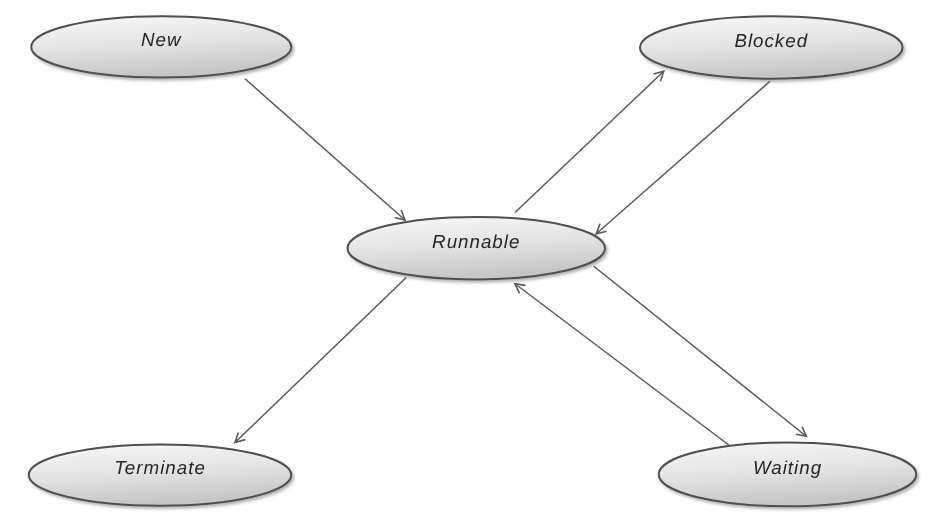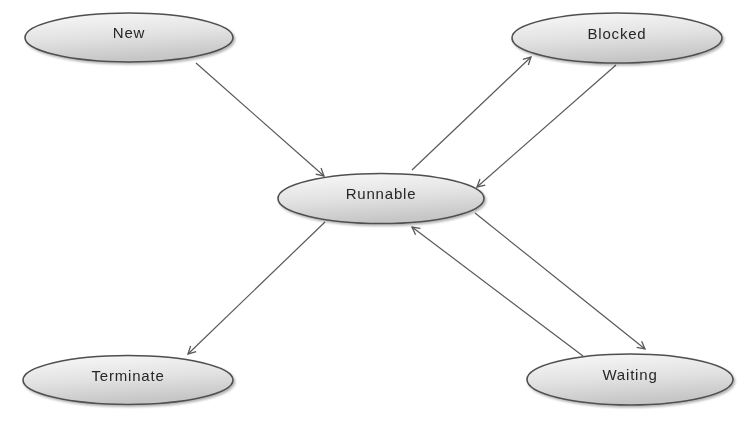--- a/index.html
+++ b/index.html
@@ -9,20 +9,21 @@
     width: 748px;
     height: 421px;
     overflow: hidden;
     font-family: "Liberation Sans", sans-serif;
   }
   .diagram-wrap {
     width: 748px;
     height: 421px;
     position: relative;
     background: #ffffff;
+    font-style: italic;
   }
   svg {
     display: block;
   }
   .edge-line {
     stroke: #595959;
     stroke-width: 1.2;
     fill: none;
   }
   .node-ellipse {

